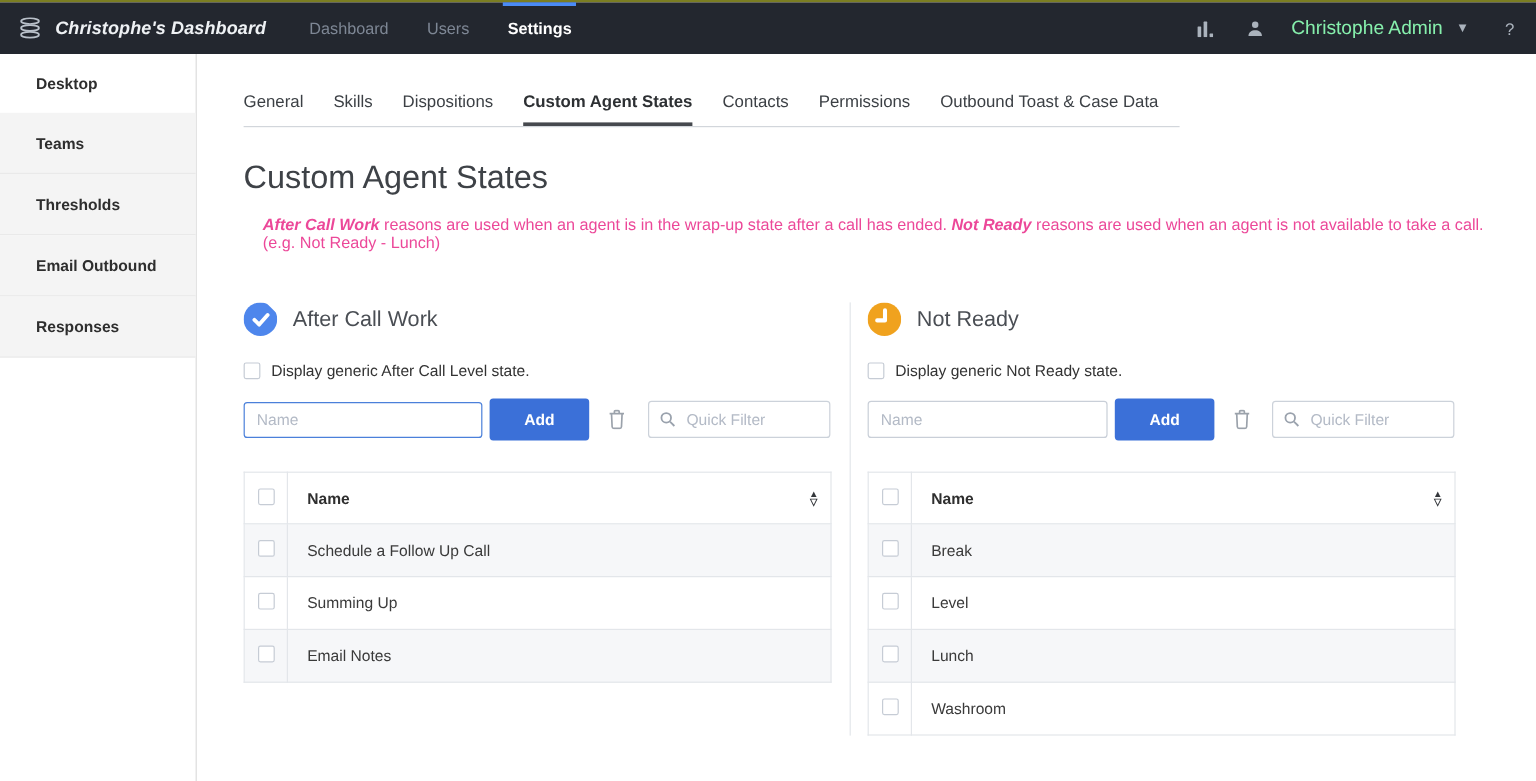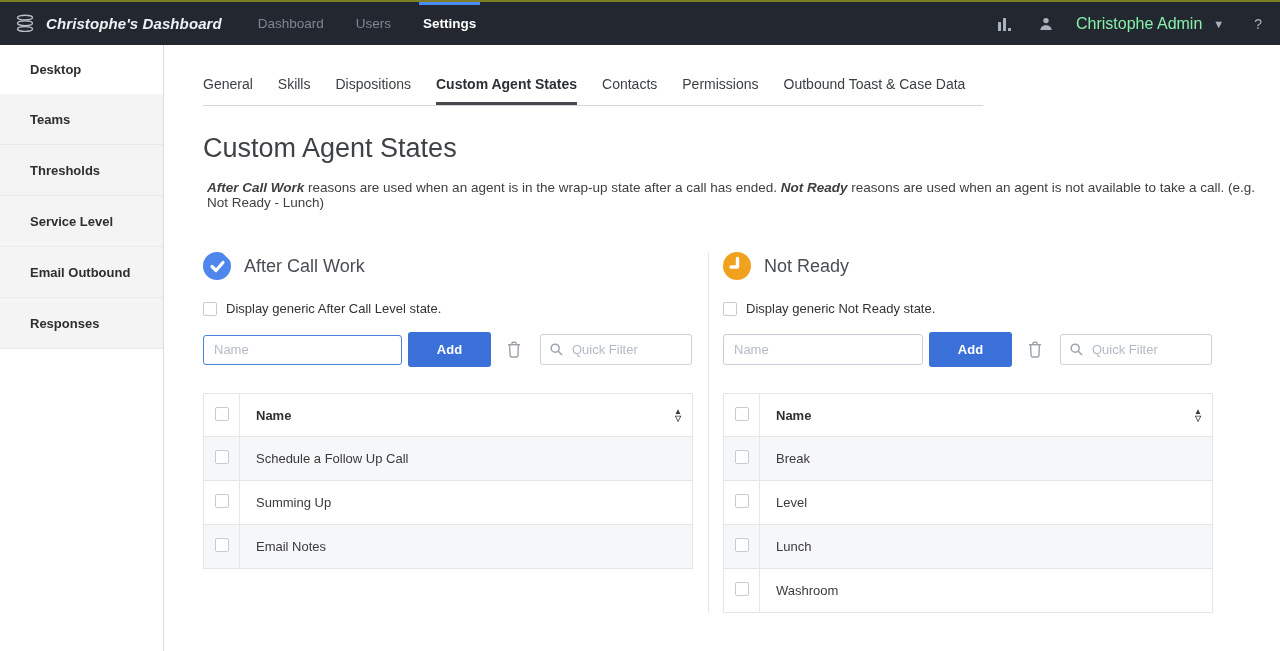--- a/index.html
+++ b/index.html
@@ -47,21 +47,21 @@
   .side-group .side-item { height:50px; background:#f4f4f4; border-bottom:1px solid #e9e9e9; }
 
   .main { flex:1; padding-left:39px; }
 
   
   .tabs { display:flex; width:780px; border-bottom:1px solid #d2d6db; padding-top:31px; }
   .tab { font-size:14px; color:#3c4045; padding-bottom:13px; margin-right:25px; cursor:pointer; white-space:nowrap; }
   .tab.active { font-weight:bold; color:#2d3033; border-bottom:3px solid #46494e; padding-bottom:10px; }
 
   .page-title { font-size:27px; font-weight:400; color:#3e4247; margin:27px 0 0; }
-  .desc { font-size:13.5px; color:#404040; margin:16px 4px 0; }
+  .desc { font-size:13.5px; color:#ec4899; margin:16px 16px 0; }
   .desc .bi { font-weight:bold; font-style:italic; }
 
   
   .columns { display:flex; margin-top:42px; }
   .col { width:489px; }
   .col.left  { padding-right:16px; }
   .col.right { padding-left:14px; border-left:1px solid #e3e6ea; }
 
   .sec-head { display:flex; align-items:center; }
   .sec-icon { width:28px; height:28px; display:flex; margin-right:13px; }
@@ -162,23 +162,20 @@
       <span>Desktop</span>
     </div>
     <div class="side-group">
       <div class="side-item">
           <span>Teams</span>
         </div>
       <div class="side-item">
           <span>Thresholds</span>
         </div>
       <div class="side-item">
-          <span>Service Level</span>
-        </div>
-      <div class="side-item">
           <span>Email Outbound</span>
         </div>
       <div class="side-item">
           <span>Responses</span>
         </div>
     </div>
   </aside>
 
   <main class="main">
     <div class="tabs">

